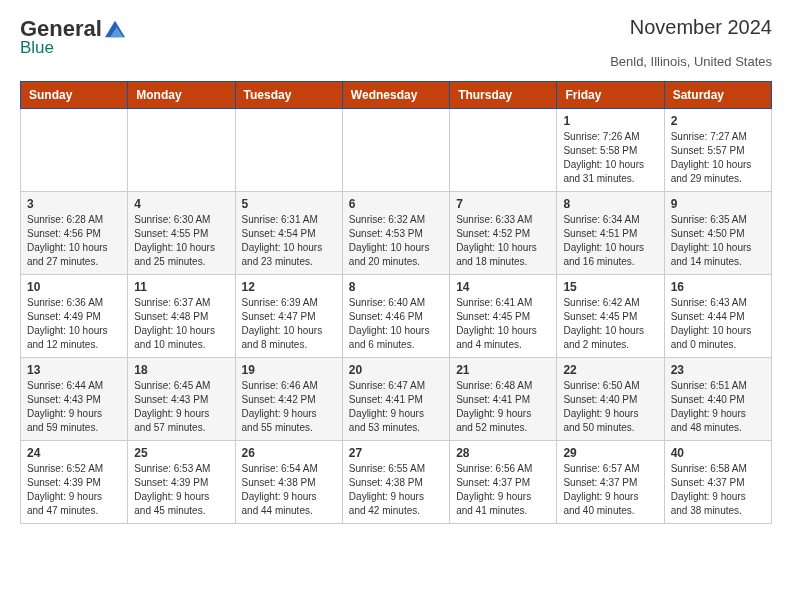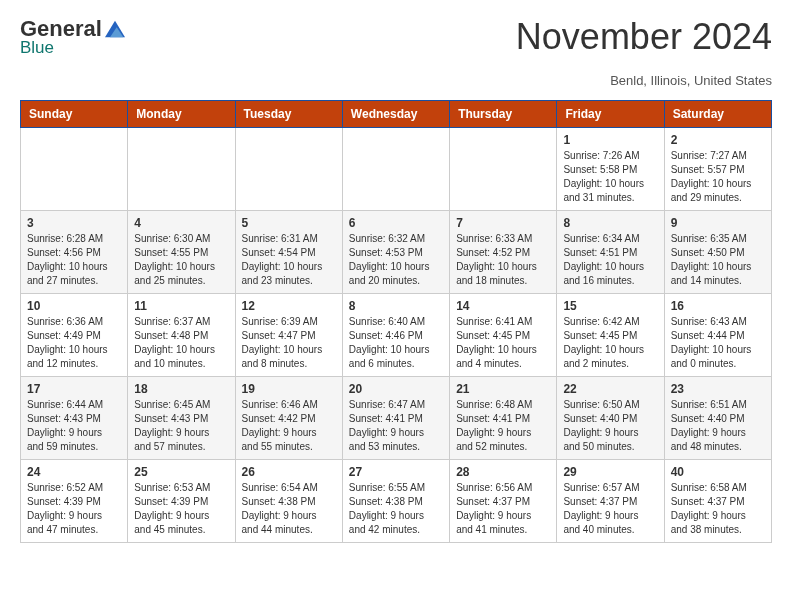--- a/index.html
+++ b/index.html
@@ -35,21 +35,21 @@
     .logo-general { color: #333; }
     .logo-icon {
       width: 20px;
       height: 20px;
       margin-left: 3px;
     }
     .header-right {
       text-align: right;
     }
     .month-title {
-      font-size: 36px;
+      font-size: 20px;
       font-weight: normal;
       color: #333;
     }
     .location {
       font-size: 13px;
       color: #555;
       margin-top: 15px;
     }
     .calendar {
       width: 100%;
@@ -204,21 +204,21 @@
             <span class="day-num">15</span>
             <div class="day-info">Sunrise: 6:42 AM<br>Sunset: 4:45 PM<br>Daylight: 10 hours<br>and 2 minutes.</div>
           </td>
           <td>
             <span class="day-num">16</span>
             <div class="day-info">Sunrise: 6:43 AM<br>Sunset: 4:44 PM<br>Daylight: 10 hours<br>and 0 minutes.</div>
           </td>
         </tr>
         <tr>
           <td>
-            <span class="day-num">17</span>
+            <span class="day-num">13</span>
             <div class="day-info">Sunrise: 6:44 AM<br>Sunset: 4:43 PM<br>Daylight: 9 hours<br>and 59 minutes.</div>
           </td>
           <td>
             <span class="day-num">18</span>
             <div class="day-info">Sunrise: 6:45 AM<br>Sunset: 4:43 PM<br>Daylight: 9 hours<br>and 57 minutes.</div>
           </td>
           <td>
             <span class="day-num">19</span>
             <div class="day-info">Sunrise: 6:46 AM<br>Sunset: 4:42 PM<br>Daylight: 9 hours<br>and 55 minutes.</div>
           </td>

